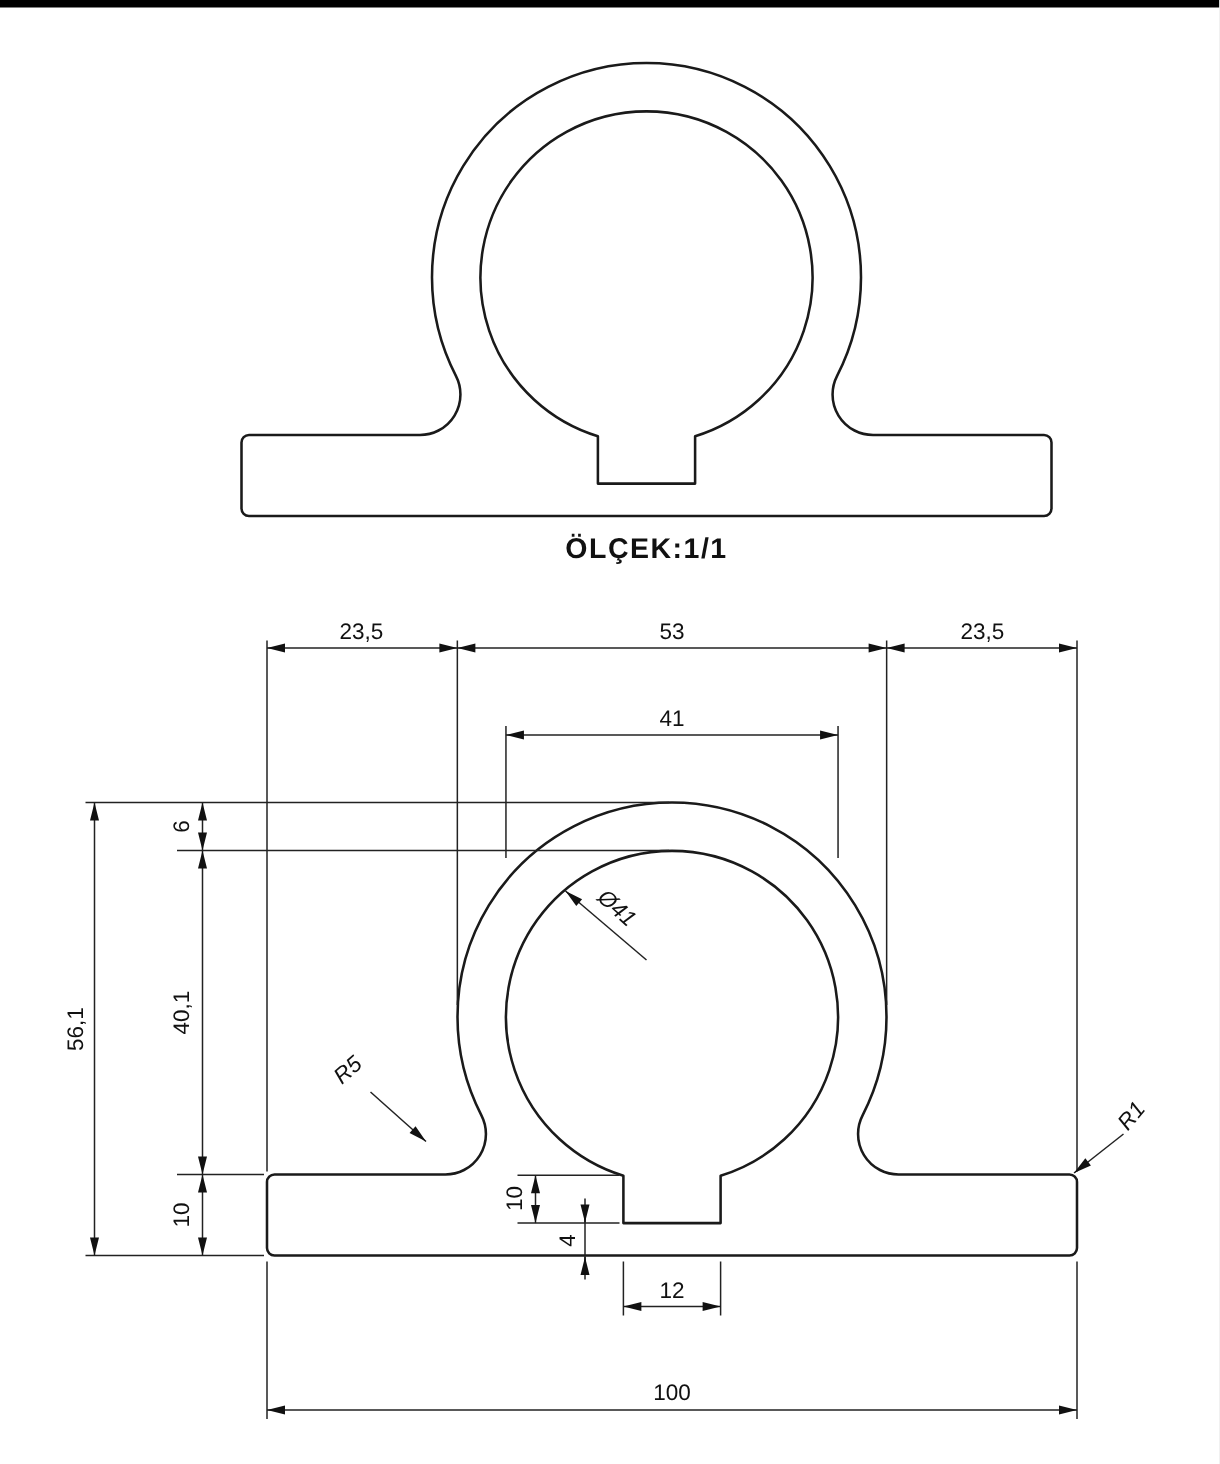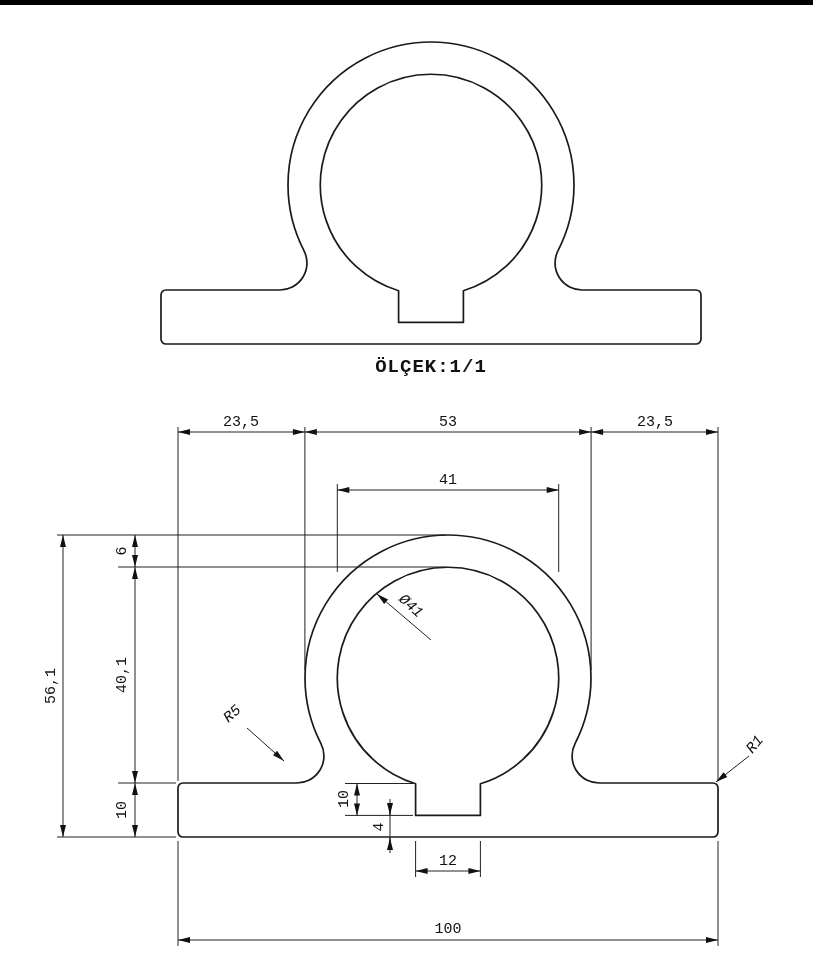--- a/index.html
+++ b/index.html
@@ -1,20 +1,20 @@
 <!DOCTYPE html>
 <html><head>
 <meta charset="utf-8">
 <style>
   html,body{margin:0;padding:0;background:#e8e8e8;}
   .page{
     position:relative;
     width:813px;height:976px;
     background:#ffffff;
-    font-family:Liberation Mono, monospace;
+    font-family:Liberation Sans, sans-serif;
     overflow:hidden;
   }
   .scan-bar{
     position:absolute;top:0;left:0;width:100%;height:5px;background:#000;
   }
   svg{position:absolute;top:0;left:0;}
   .outline{fill:none;stroke:#1a1a1a;stroke-width:1.7;stroke-linejoin:round;stroke-linecap:round;}
   .ext,.dim,.leader{fill:none;stroke:#222;stroke-width:1;}
   .dimtext{fill:#111;font-size:15px;text-anchor:middle;}
   .leadertext{fill:#111;font-size:15px;font-style:italic;text-anchor:middle;}

